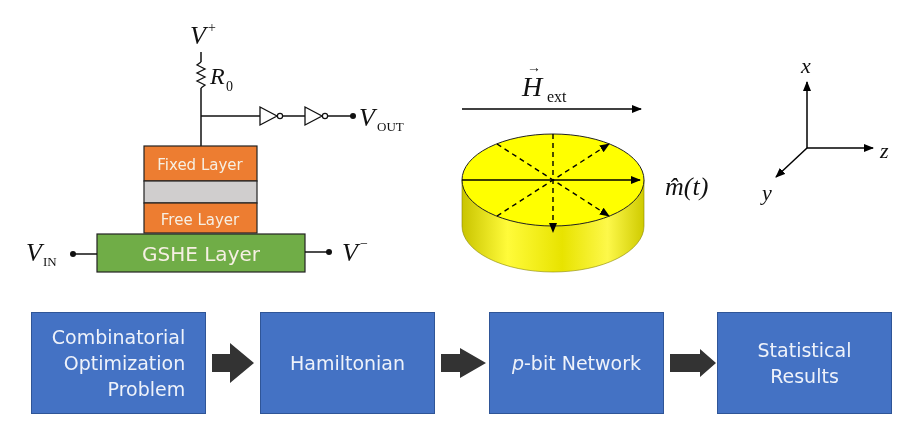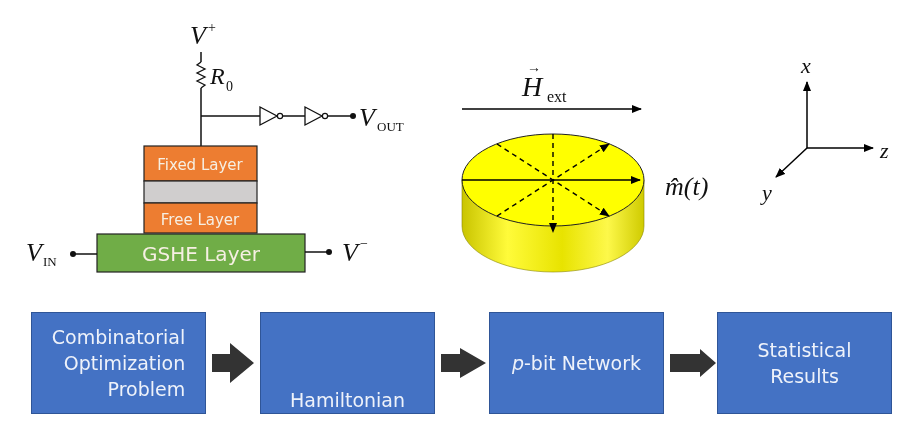--- a/index.html
+++ b/index.html
@@ -100,21 +100,21 @@
 <div class="flow-box" style="left:31px;top:312px;width:175px;height:102px;text-align:right;">
   <span>Combinatorial
 Optimization
 Problem</span>
 </div>
 <svg width="920" height="440" viewBox="0 0 920 440" style="pointer-events:none">
   <path d="M212,354 L230,354 L230,343 L254,363 L230,383 L230,372 L212,372 Z" fill="#333"></path>
   <path d="M441,354 L460,354 L460,348 L486,363 L460,378 L460,372 L441,372 Z" fill="#333"></path>
   <path d="M670,354 L700,354 L700,349 L716,363 L700,377 L700,372 L670,372 Z" fill="#333"></path>
 </svg>
-<div class="flow-box" style="left:260px;top:312px;width:175px;height:102px;align-items:flex-end;">
+<div class="flow-box" style="left:260px;top:312px;width:175px;height:102px;">
   <span>Hamiltonian</span>
 </div>
 <div class="flow-box" style="left:489px;top:312px;width:175px;height:102px;">
   <span><em>p</em><span>-bit Network</span></span>
 </div>
 <div class="flow-box" style="left:717px;top:312px;width:175px;height:102px;">
   <span>Statistical
 Results</span>
 </div>
 </div>

